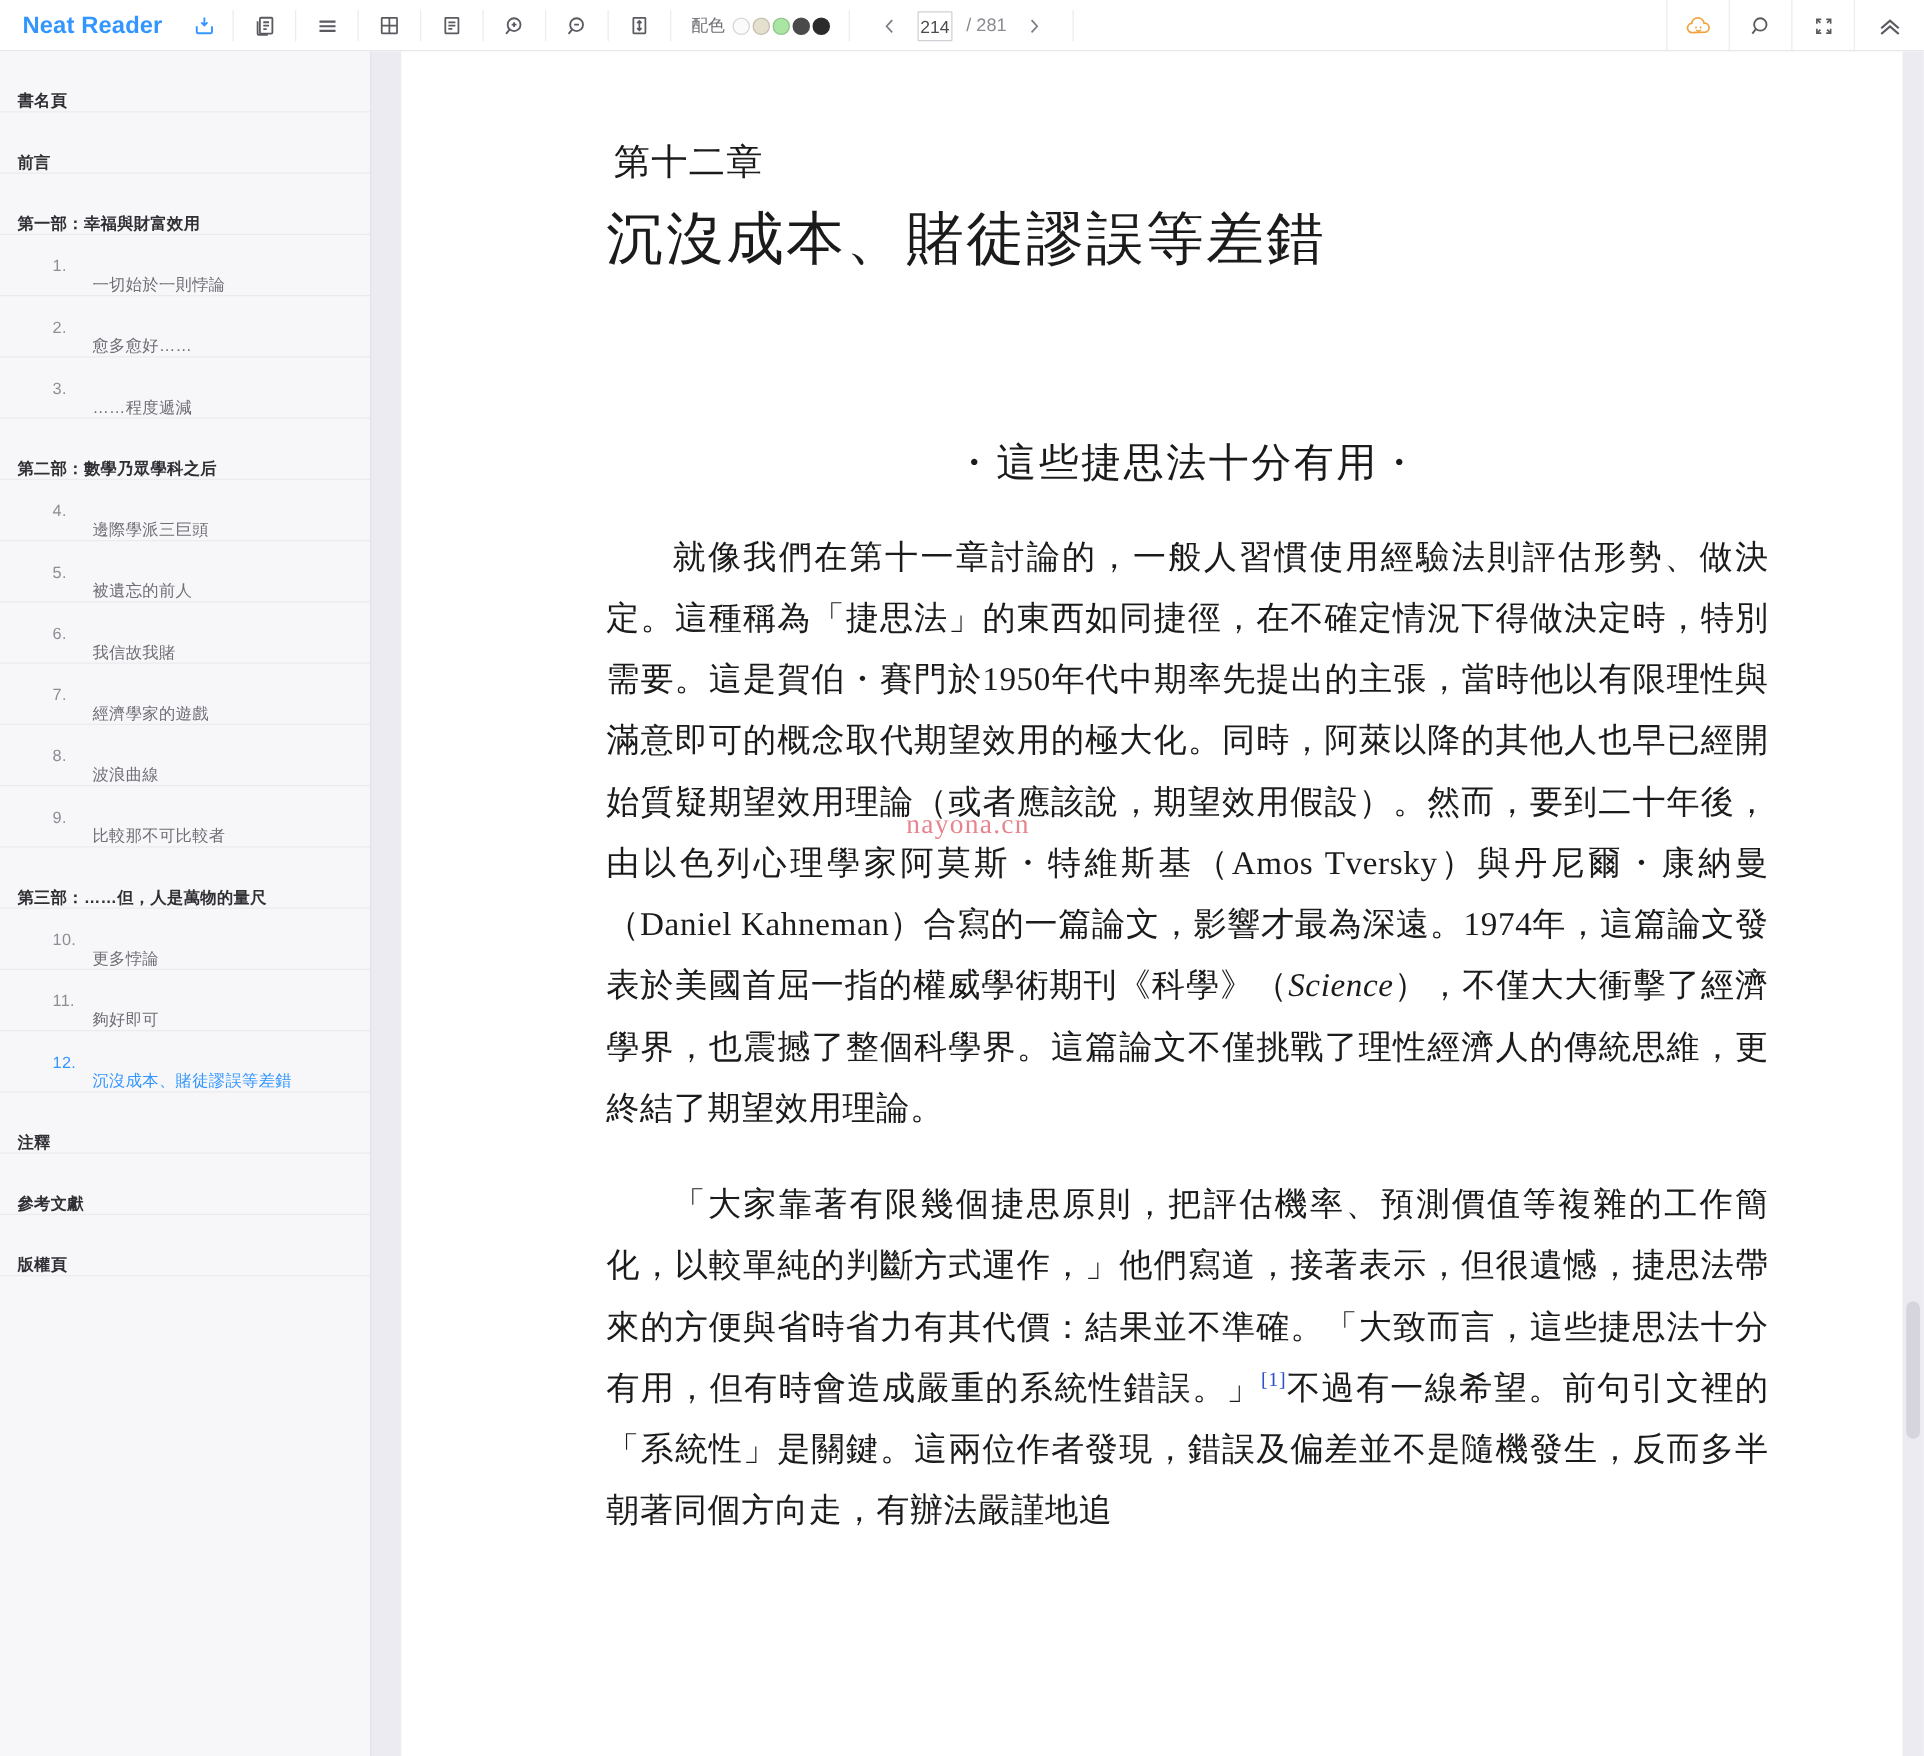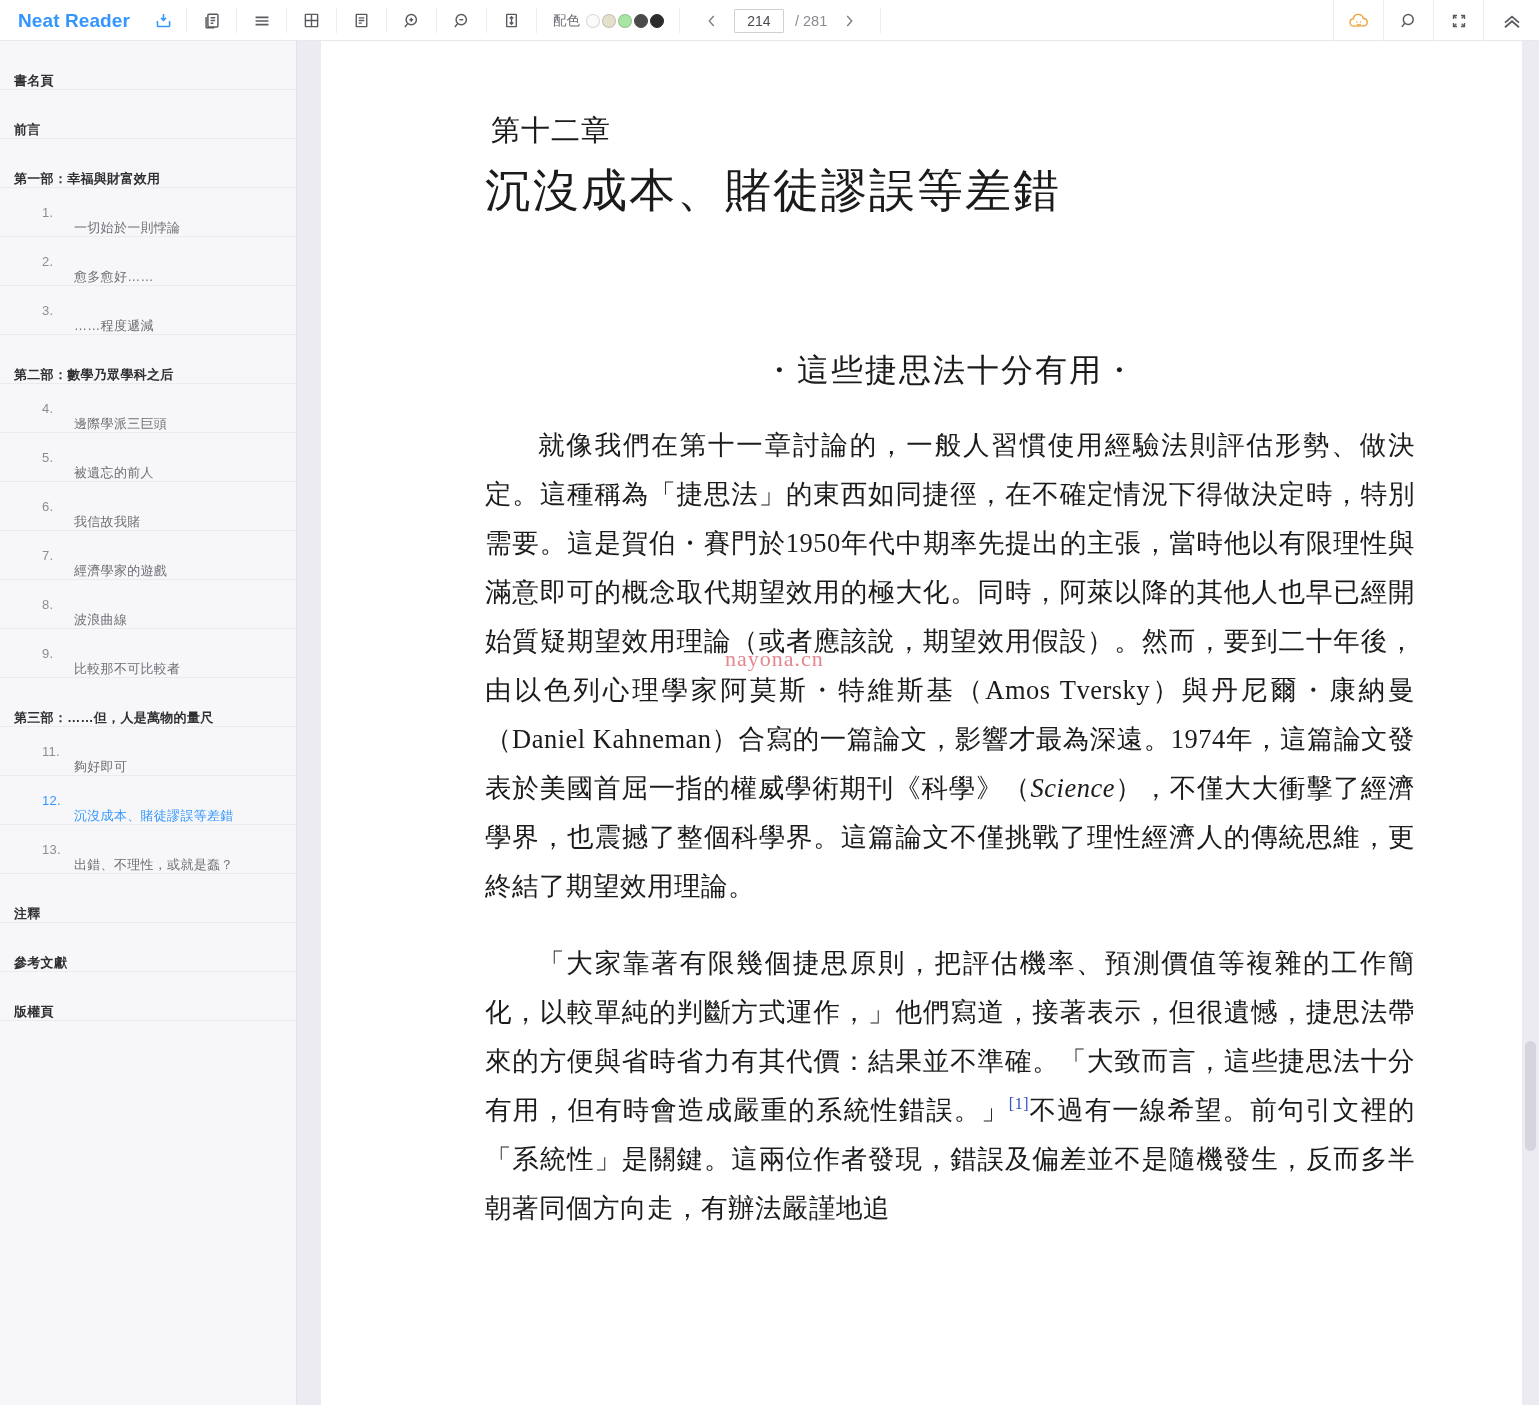--- a/index.html
+++ b/index.html
@@ -65,21 +65,21 @@
     border: 1px solid rgba(0,0,0,.14);
   }
 
   
   #pager { padding: 0 20px; gap: 11px; }
   .pg-arrow {
     cursor: pointer; padding: 2px 4px;
     display: flex; align-items: center;
   }
   #page-input {
-    width: 50px; height: 24px;
+    width: 28px; height: 24px;
     border: 1px solid #cfcfd6;
     text-align: center;
     font-size: 14px; color: #4a4a50;
     font-family: "Liberation Sans", sans-serif;
     background: #fff;
     border-radius: 1px;
     outline: none;
     padding: 0;
   }
   #page-total {
@@ -398,30 +398,30 @@
         <span class="toc-label">波浪曲線</span>
       </li>
       <li class="toc-item level1">
         <span class="toc-num">9.</span>
         <span class="toc-label">比較那不可比較者</span>
       </li>
       <li class="toc-item level0">
         <span class="toc-label">第三部：……但，人是萬物的量尺</span>
       </li>
       <li class="toc-item level1">
+        <span class="toc-num">10.</span>
+        <span class="toc-label">更多悖論</span>
+      </li>
+      <li class="toc-item level1">
         <span class="toc-num">11.</span>
         <span class="toc-label">夠好即可</span>
       </li>
       <li class="toc-item level1 active">
         <span class="toc-num">12.</span>
         <span class="toc-label">沉沒成本、賭徒謬誤等差錯</span>
-      </li>
-      <li class="toc-item level1">
-        <span class="toc-num">13.</span>
-        <span class="toc-label">出錯、不理性，或就是蠢？</span>
       </li>
       <li class="toc-item level0">
         <span class="toc-label">注釋</span>
       </li>
       <li class="toc-item level0">
         <span class="toc-label">參考文獻</span>
       </li>
       <li class="toc-item level0">
         <span class="toc-label">版權頁</span>
       </li>

